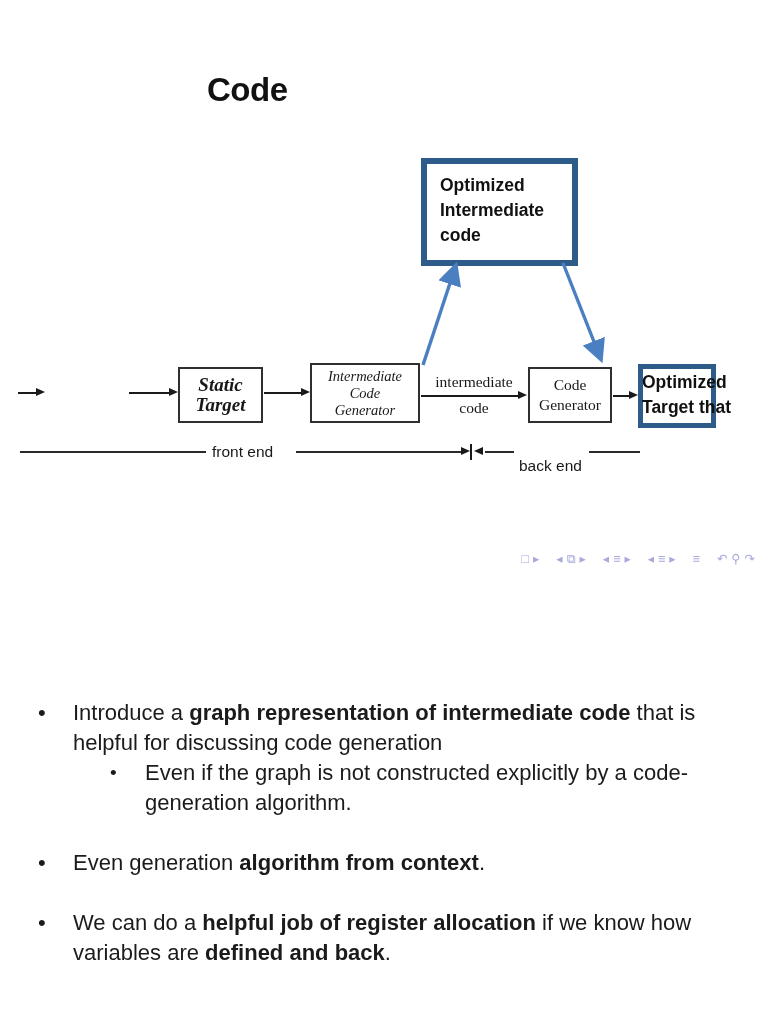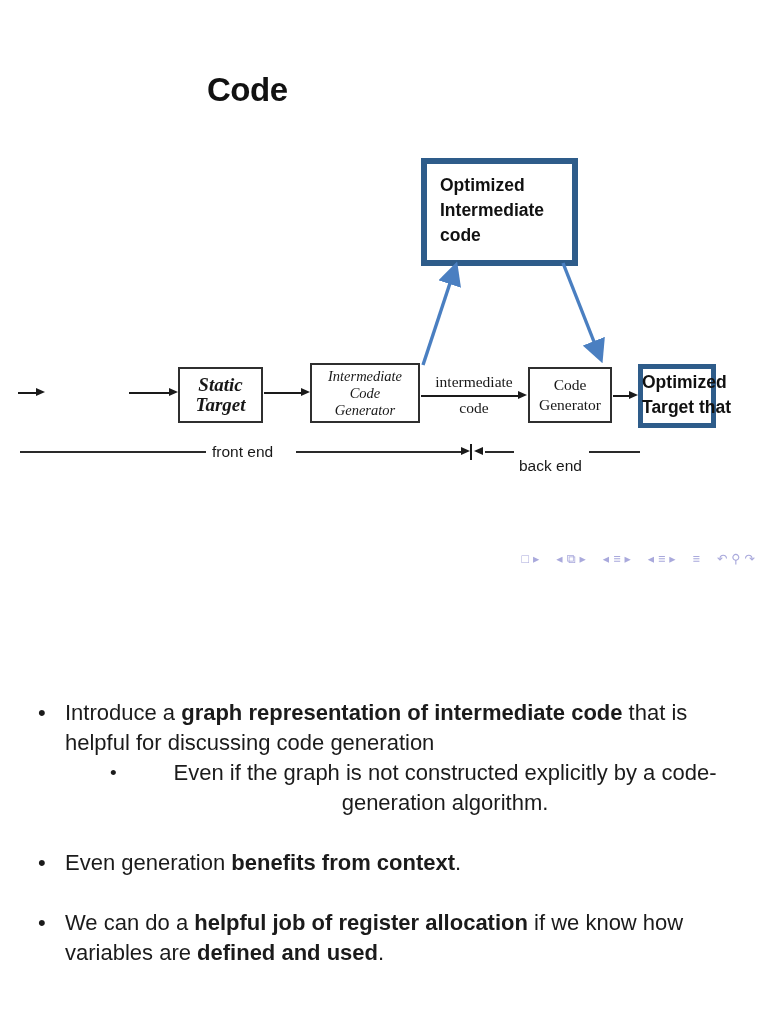--- a/index.html
+++ b/index.html
@@ -61,22 +61,22 @@
   .nav-group{display:flex;align-items:center;margin-left:13px;}
   .nav-sym{margin:0 2px;cursor:pointer;line-height:20px;}
   
   .bullets{position:absolute;left:0;top:690px;width:768px;font-size:22px;line-height:30px;}
   .b-row{display:flex;align-items:flex-start;}
   .b-row.lvl1{padding-left:38px;margin-top:8px;}
   .b-row.lvl2{padding-left:110px;}
   .b-row.gap{margin-top:30px;}
   .b-dot{flex:0 0 27px;}
   .b-row.lvl2 .b-dot{flex:0 0 27px;font-size:19px;}
-  .b-text{max-width:683px;}
-  .b-row.lvl2 .b-text{max-width:616px;text-align:center;}
+  .b-text{max-width:683px;margin-left:8px;}
+  .b-row.lvl2 .b-text{max-width:616px;}
   .b{font-weight:700;}
 </style>
 </head>
 <body>
 
 <div class="slide">
 
   <div class="title">
     <div>Code</div>
   </div>
@@ -181,21 +181,21 @@
       <div class="b-row lvl1">
         <span class="b-dot">•</span>
         <div class="b-text"><span>Introduce a </span><span class="b">graph representation of intermediate code</span><span> that is helpful for discussing code generation</span></div>
       </div>
       <div class="b-row lvl2">
         <span class="b-dot">•</span>
         <div class="b-text"><span>Even if the graph is not constructed explicitly by a code-generation algorithm.</span></div>
       </div>
       <div class="b-row lvl1 gap">
         <span class="b-dot">•</span>
-        <div class="b-text"><span>Even generation </span><span class="b">benefits from context</span><span>.</span></div>
+        <div class="b-text"><span>Even generation </span><span class="b">algorithm from context</span><span>.</span></div>
       </div>
       <div class="b-row lvl1 gap">
         <span class="b-dot">•</span>
-        <div class="b-text"><span>We can do a </span><span class="b">helpful job of register allocation</span><span> if we know how variables are </span><span class="b">defined and used</span><span>.</span></div>
+        <div class="b-text"><span>We can do a </span><span class="b">helpful job of register allocation</span><span> if we know how variables are </span><span class="b">defined and back</span><span>.</span></div>
       </div>
     </div>
 
 </div>
 
 </body></html>

